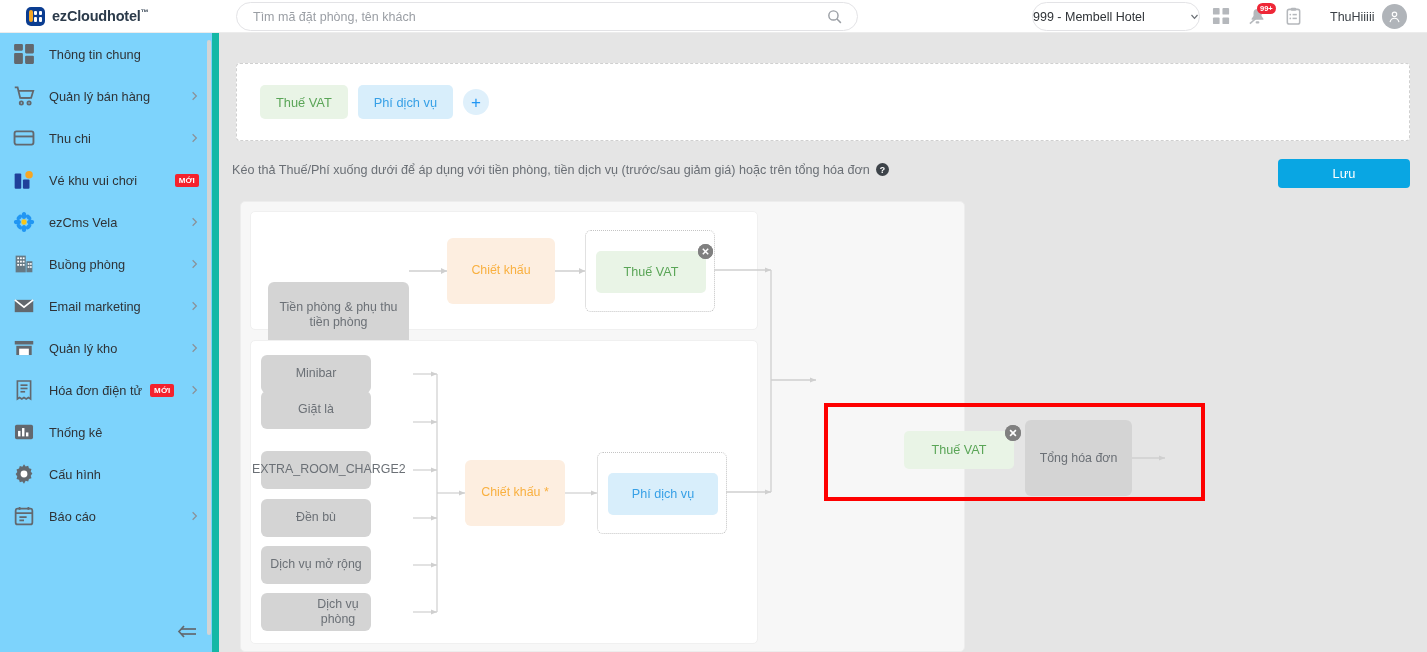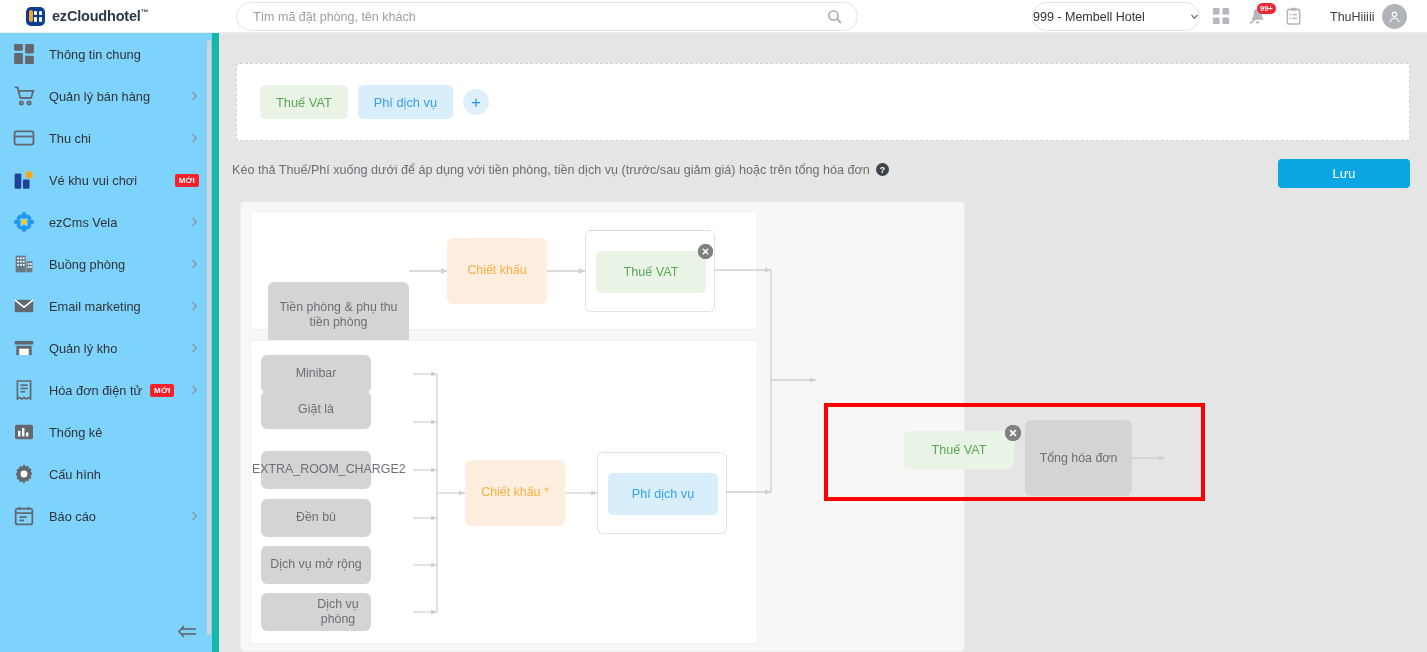--- a/index.html
+++ b/index.html
@@ -509,21 +509,21 @@
   <div id="canvas">
 
     <div class="group-box" id="group-room">
       <svg class="edge" width="508" height="119">
         <line x1="158" y1="59" x2="196" y2="59" stroke="#cfcfcf" stroke-width="1.3"></line>
         <polygon points="196,59 190,56 190,62" fill="#cfcfcf"></polygon>
         <line x1="296" y1="59" x2="334" y2="59" stroke="#cfcfcf" stroke-width="1.3"></line>
         <polygon points="334,59 328,56 328,62" fill="#cfcfcf"></polygon>
       </svg>
       <div class="node" style="left:17px; top:26px; width:141px; height:66px; padding:0 10px;margin-top:44px;">Tiền phòng &amp; phụ thu tiền phòng</div>
-      <div class="node discount" style="left:196px; top:26px; width:100px; height:66px;">Chiết khấu</div>
+      <div class="node discount" style="left:196px; top:26px; width:108px; height:66px;">Chiết khấu</div>
       <div class="dropzone" style="left:334px; top:18px; width:130px; height:82px;">
         <div class="drop-chip vat" style="left:10px; top:20px; width:110px;">Thuế VAT</div>
         <div class="chip-x" style="left:112px; top:13px;">
           <svg viewBox="0 0 15 15" width="15" height="15">
               <circle cx="7.5" cy="7.5" r="7.5" fill="#808080"></circle>
               <path d="M4.8 4.8l5.4 5.4M10.2 4.8l-5.4 5.4" stroke="#fff" stroke-width="1.5"></path>
             </svg>
         </div>
       </div>
     </div>

